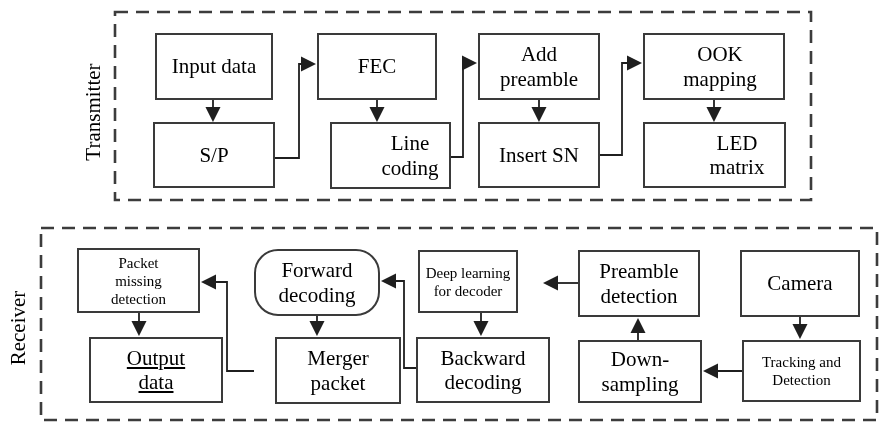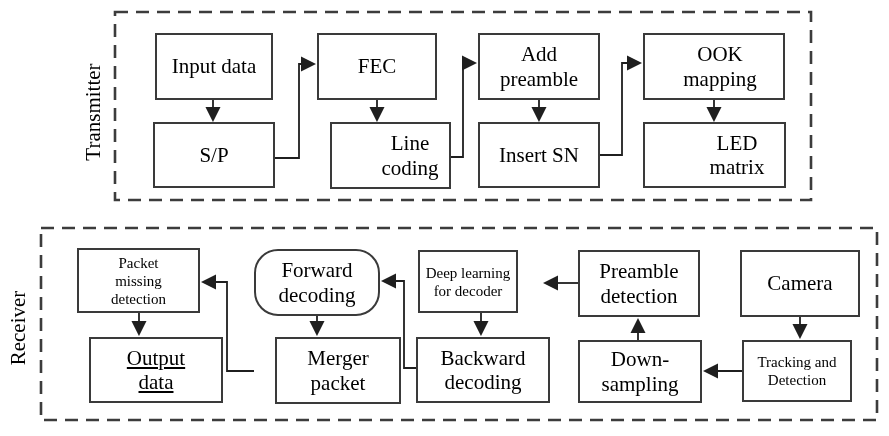--- a/index.html
+++ b/index.html
@@ -113,16 +113,16 @@
 detection</div>
   <div class="box" style="left:740px; top:250px; width:120px; height:67px;">Camera</div>
   <div class="box" style="left:89px;  top:337px; width:134px; height:66px;text-decoration:underline;">Output
 data</div>
   <div class="box" style="left:254px; top:337px; width:126px; height:67px;margin-left:21px;">Merger
 packet</div>
   <div class="box" style="left:416px; top:337px; width:134px; height:66px;font-family:Liberation Serif, serif;">Backward
 decoding</div>
   <div class="box" style="left:578px; top:340px; width:124px; height:63px;">Down-
 sampling</div>
-  <div class="box small" style="left:742px; top:340px; width:110px; height:62px;">Tracking and
+  <div class="box small" style="left:742px; top:340px; width:119px; height:62px;">Tracking and
 Detection</div>
 
 </div>
 
 </body></html>

